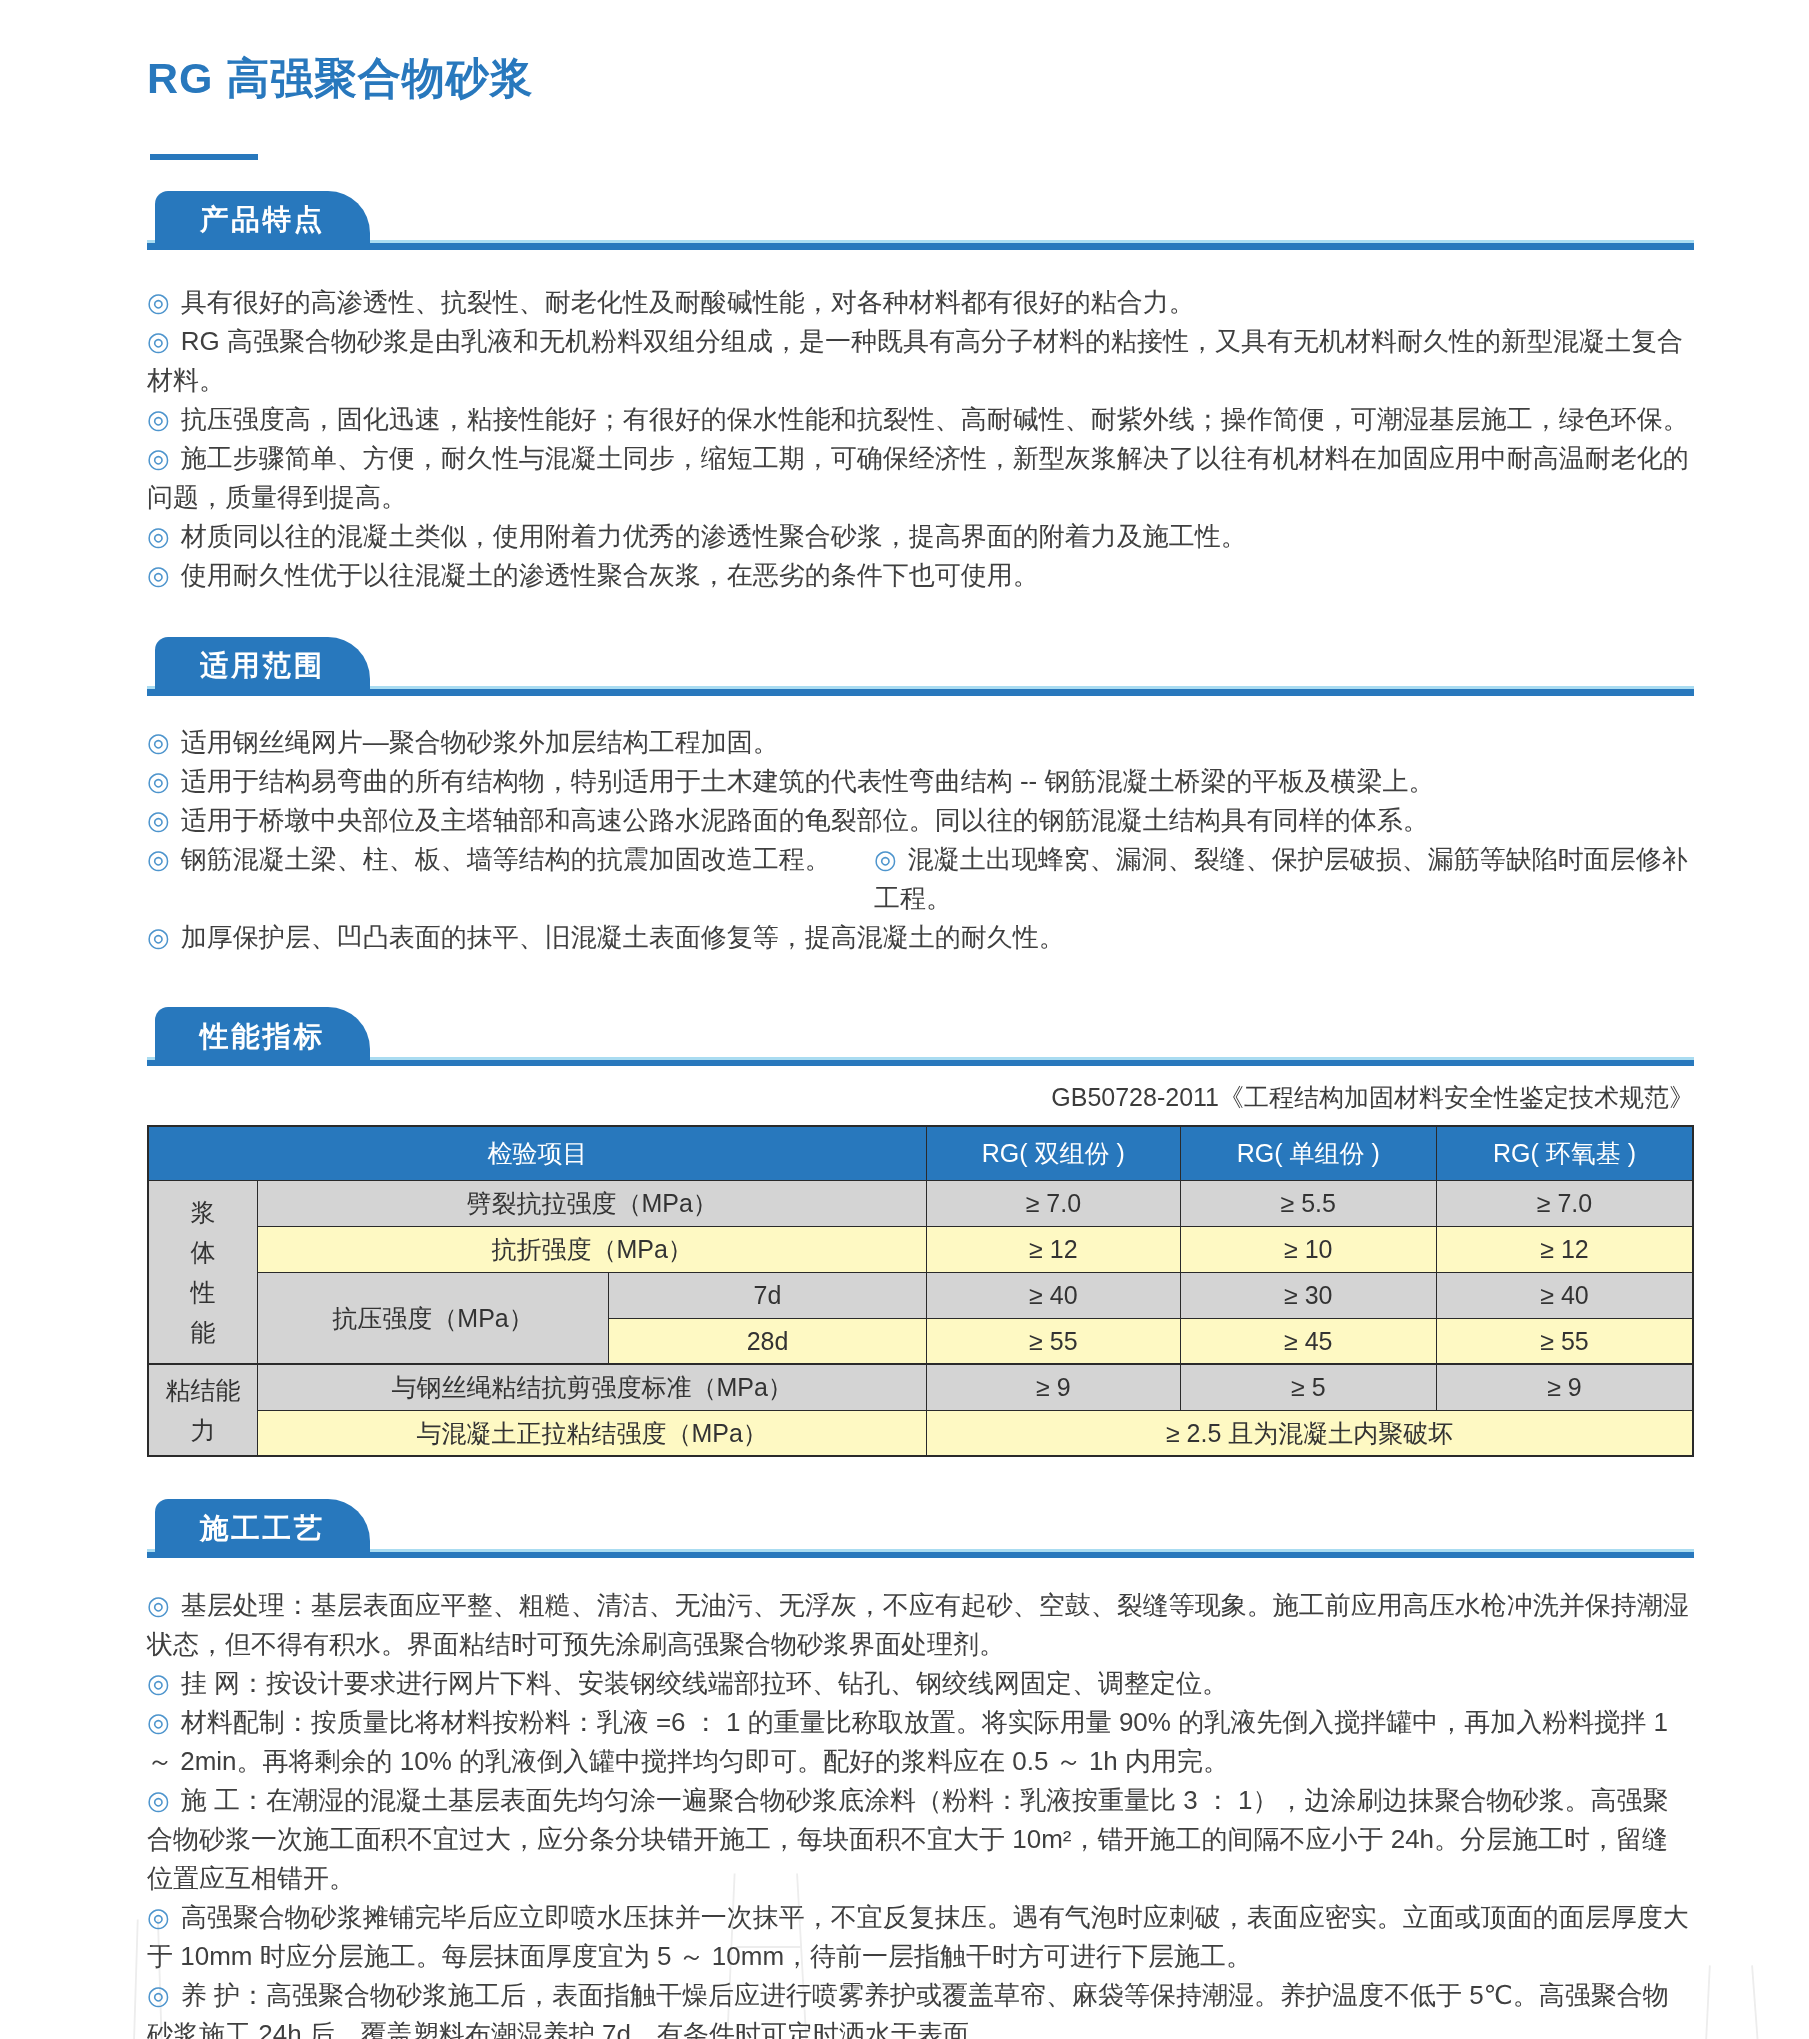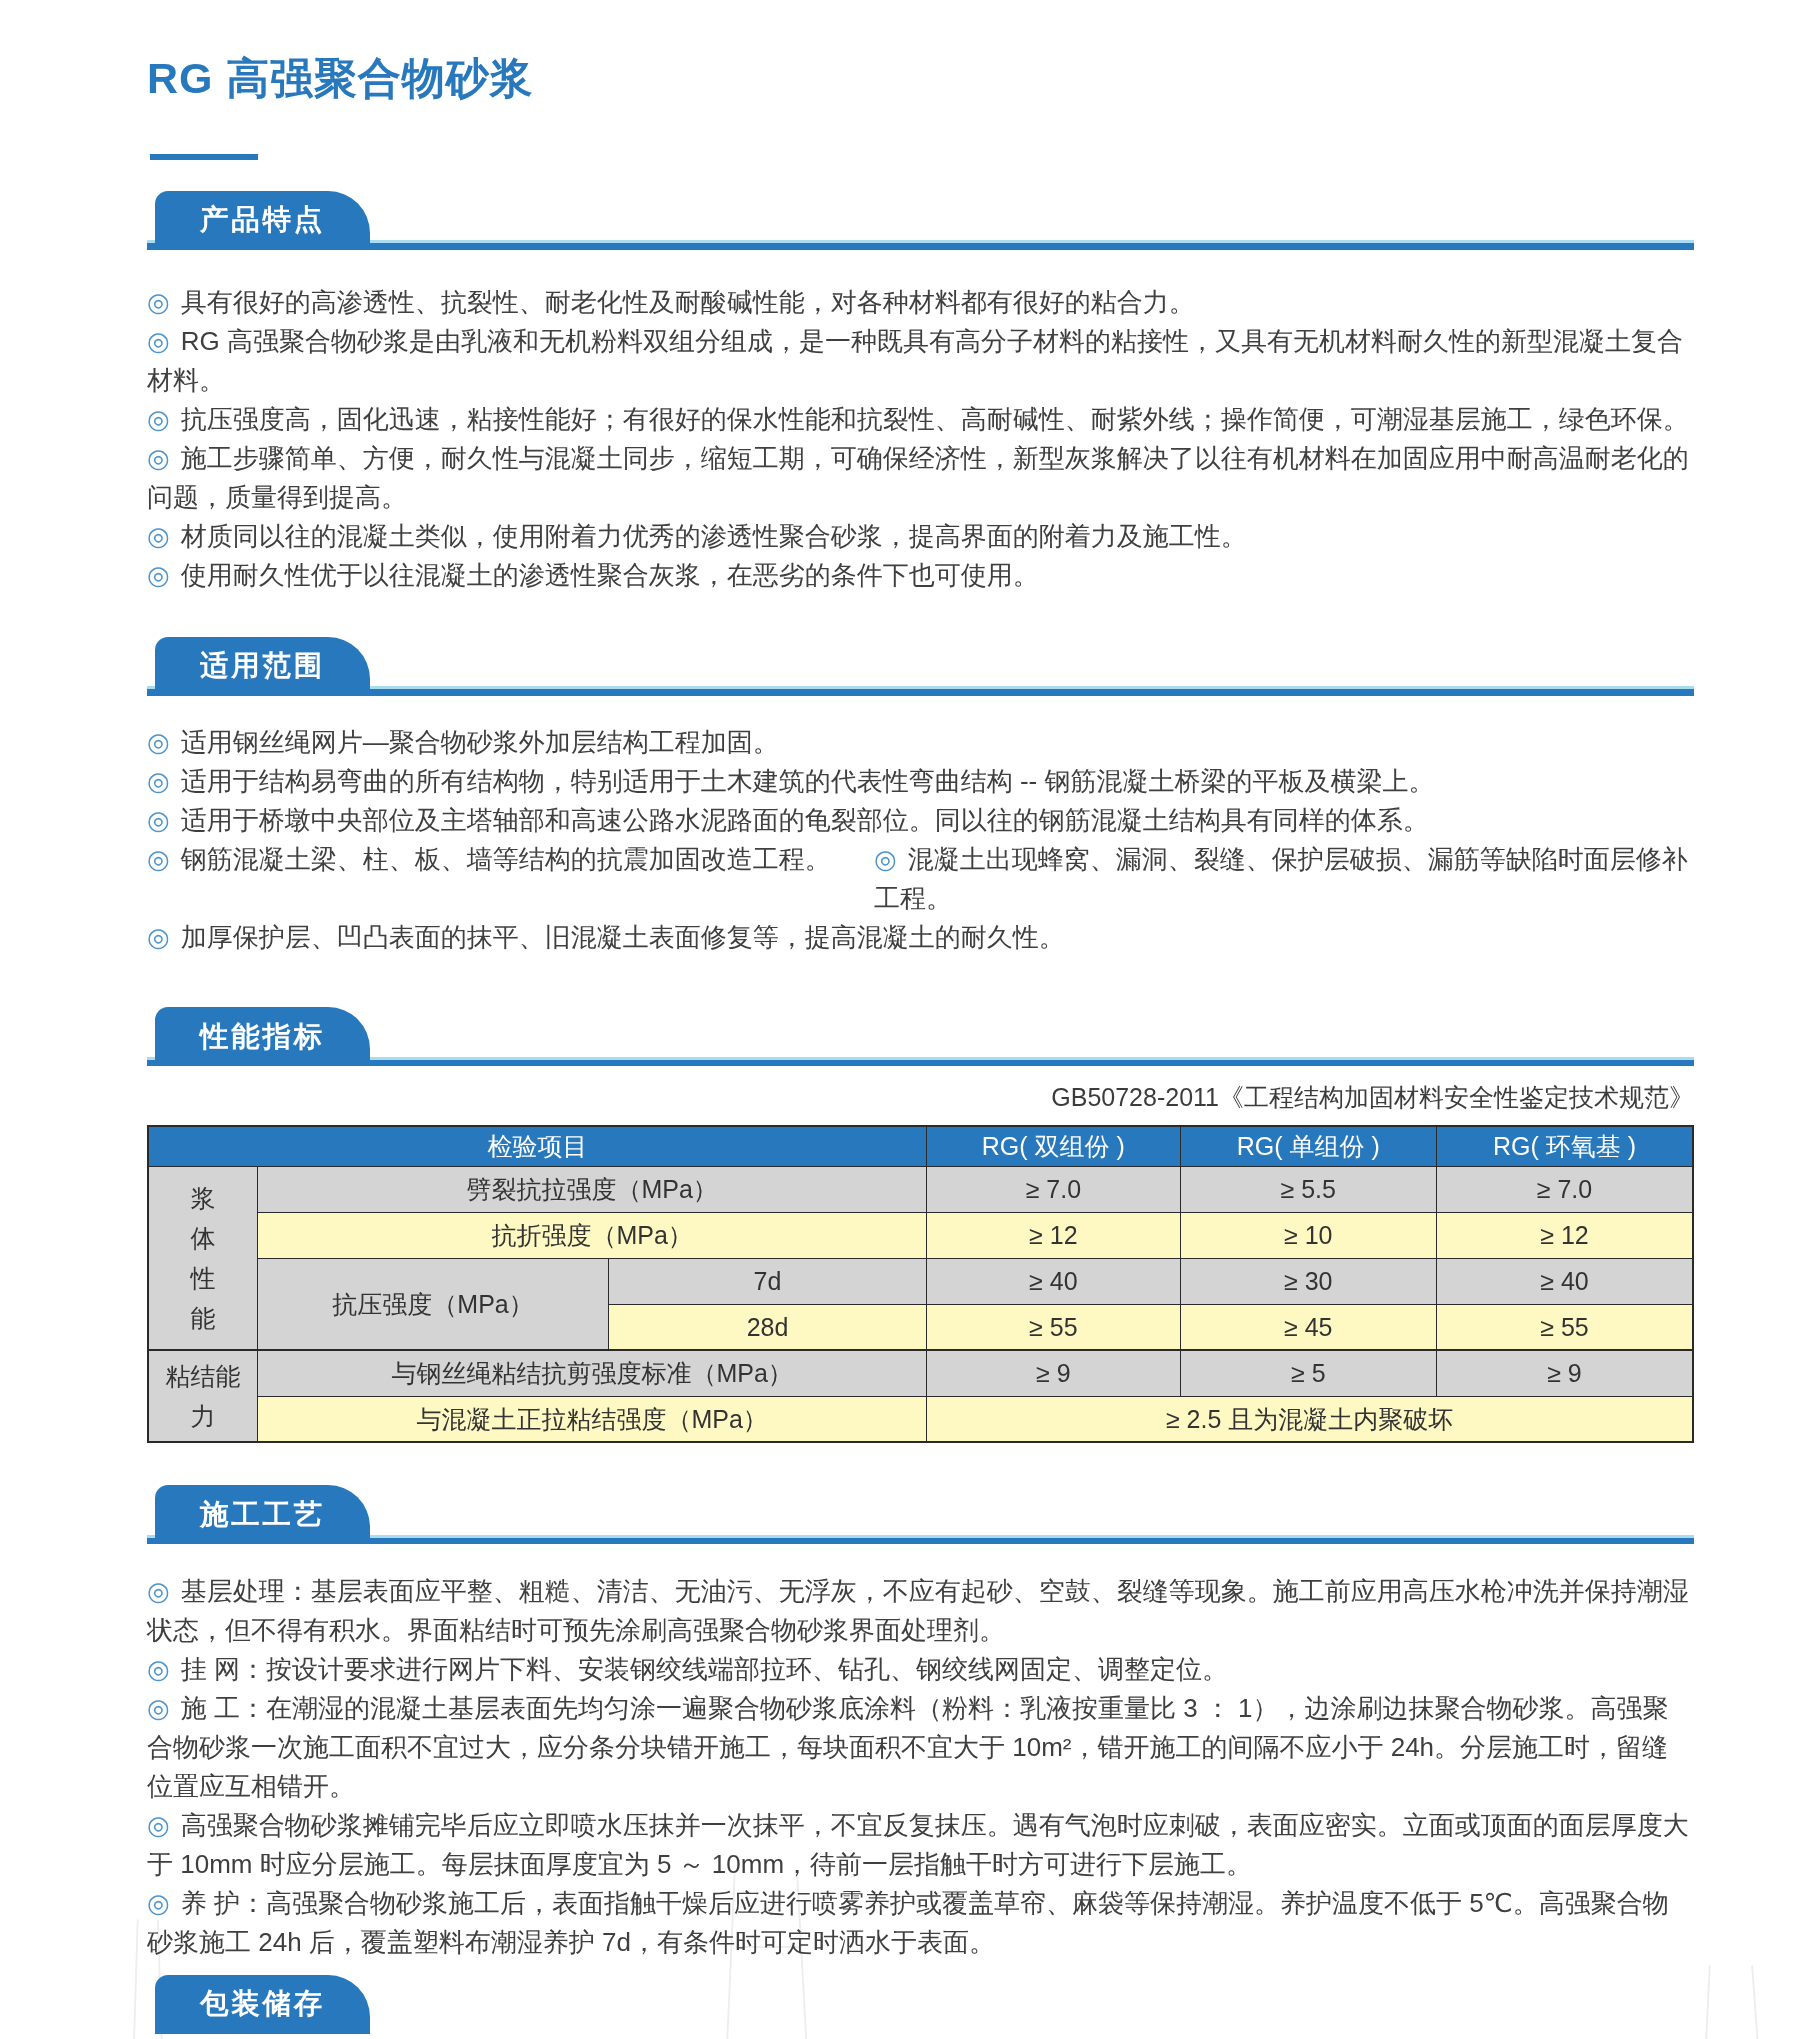--- a/index.html
+++ b/index.html
@@ -45,21 +45,21 @@
   .caption{margin:13px 0 0 0;text-align:right;font-size:25px;line-height:37px;color:#3c3c3c;}
   table.perf{
     width:100%;border-collapse:collapse;margin-top:9.2px;
     border:2.8px solid #2a2a2a;table-layout:fixed;
   }
   table.perf th,table.perf td{
     border:1.8px solid #2a2a2a;text-align:center;vertical-align:middle;
     font-size:25px;color:#333;padding:0 3.7px;
   }
   table.perf th{
-    background:var(--accent);color:#ffffff;font-weight:normal;height:40px;
+    background:var(--accent);color:#ffffff;font-weight:normal;height:54px;
   }
   table.perf td{height:46px;background:#fef9c3;}
   tr.gray td{background:var(--table-gray);}
   td.grp{background:var(--table-gray) !important;white-space:pre-line;line-height:40px;}
   tr.bond-top td{border-top:2.8px solid #2a2a2a;}
   
   .sec-features .sec-head{margin-top:28.5px;}
   .sec-scope .sec-head{margin-top:40px;}
   .sec-scope .bullets{margin-top:27.5px;}
   .sec-perf .sec-head{margin-top:48px;}
@@ -197,20 +197,21 @@
   <section class="sec-process">
     <div class="sec-head">
       <div class="sec-rule"></div>
       <div class="badge">
         <span>施工工艺</span>
       </div>
     </div>
     <div class="bullets">
       <p class="b"><span class="mk">◎</span><span>基层处理：基层表面应平整、粗糙、清洁、无油污、无浮灰，不应有起砂、空鼓、裂缝等现象。施工前应用高压水枪冲洗并保持潮湿状态，但不得有积水。界面粘结时可预先涂刷高强聚合物砂浆界面处理剂。</span></p>
       <p class="b"><span class="mk">◎</span><span>挂 网：按设计要求进行网片下料、安装钢绞线端部拉环、钻孔、钢绞线网固定、调整定位。</span></p>
+      <p class="b"><span class="mk">◎</span><span>材料配制：按质量比将材料按粉料：乳液 =6 ： 1 的重量比称取放置。将实际用量 90% 的乳液先倒入搅拌罐中，再加入粉料搅拌 1 ～ 2min。再将剩余的 10% 的乳液倒入罐中搅拌均匀即可。配好的浆料应在 0.5 ～ 1h 内用完。</span></p>
       <p class="b"><span class="mk">◎</span><span>施 工：在潮湿的混凝土基层表面先均匀涂一遍聚合物砂浆底涂料（粉料：乳液按重量比 3 ： 1），边涂刷边抹聚合物砂浆。高强聚合物砂浆一次施工面积不宜过大，应分条分块错开施工，每块面积不宜大于 10m²，错开施工的间隔不应小于 24h。分层施工时，留缝位置应互相错开。</span></p>
       <p class="b"><span class="mk">◎</span><span>高强聚合物砂浆摊铺完毕后应立即喷水压抹并一次抹平，不宜反复抹压。遇有气泡时应刺破，表面应密实。立面或顶面的面层厚度大于 10mm 时应分层施工。每层抹面厚度宜为 5 ～ 10mm，待前一层指触干时方可进行下层施工。</span></p>
       <p class="b"><span class="mk">◎</span><span>养 护：高强聚合物砂浆施工后，表面指触干燥后应进行喷雾养护或覆盖草帘、麻袋等保持潮湿。养护温度不低于 5℃。高强聚合物砂浆施工 24h 后，覆盖塑料布潮湿养护 7d，有条件时可定时洒水于表面。</span></p>
     </div>
   </section>
 
   <section class="sec-pack">
     <div class="sec-head">
 
       <div class="badge">

